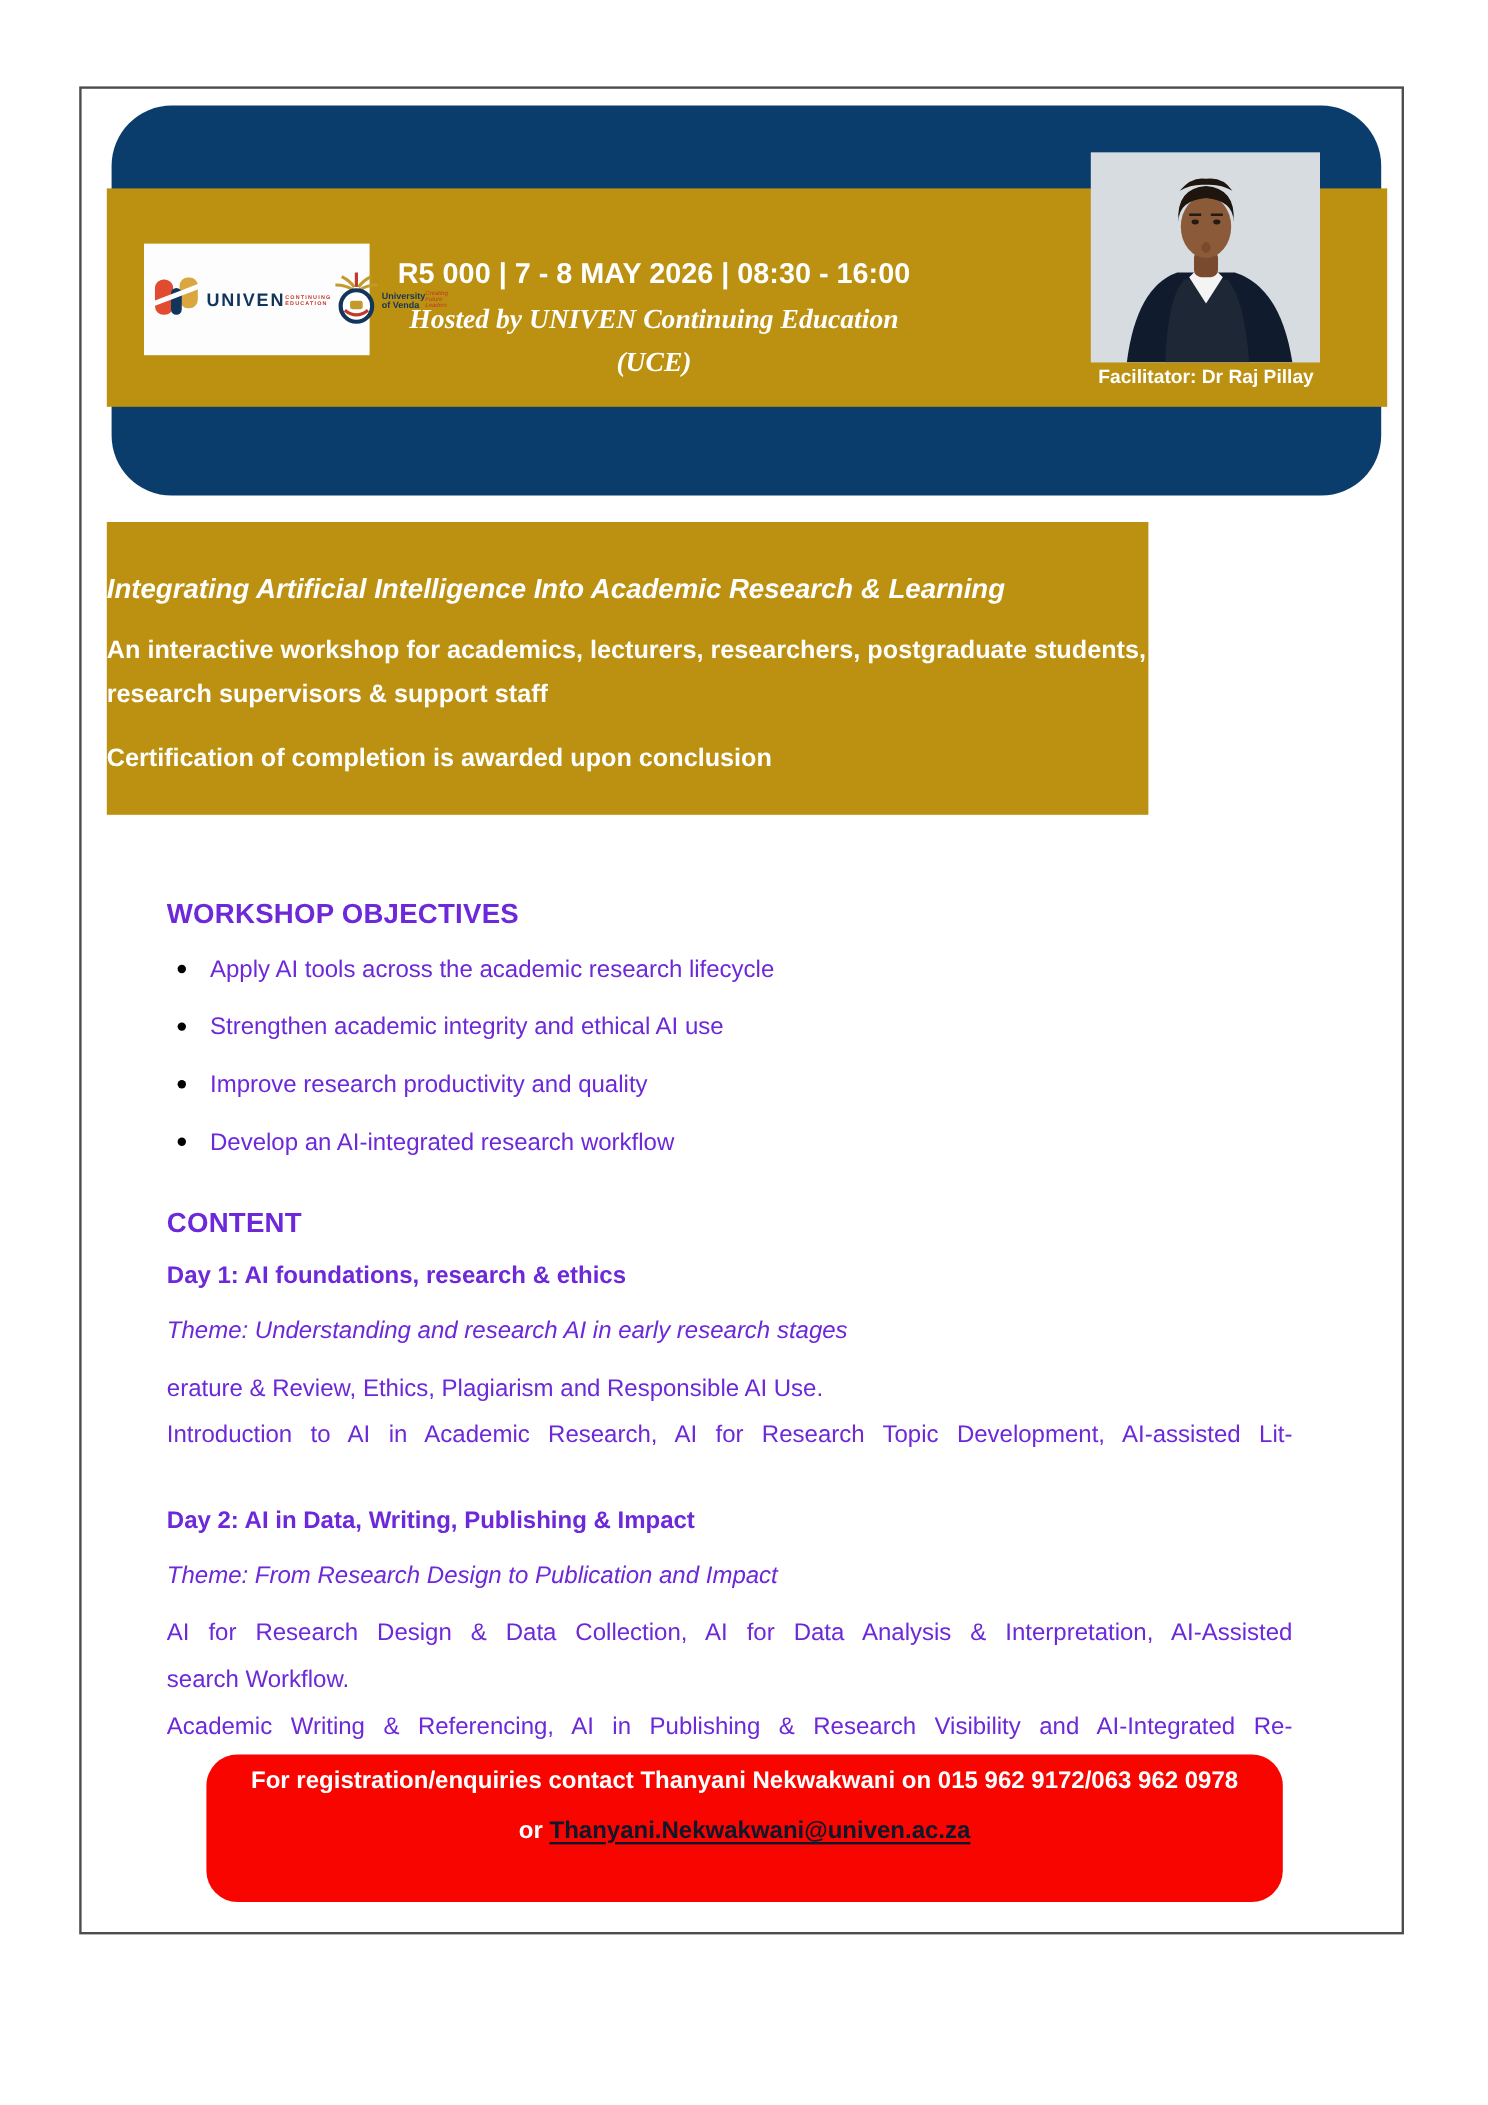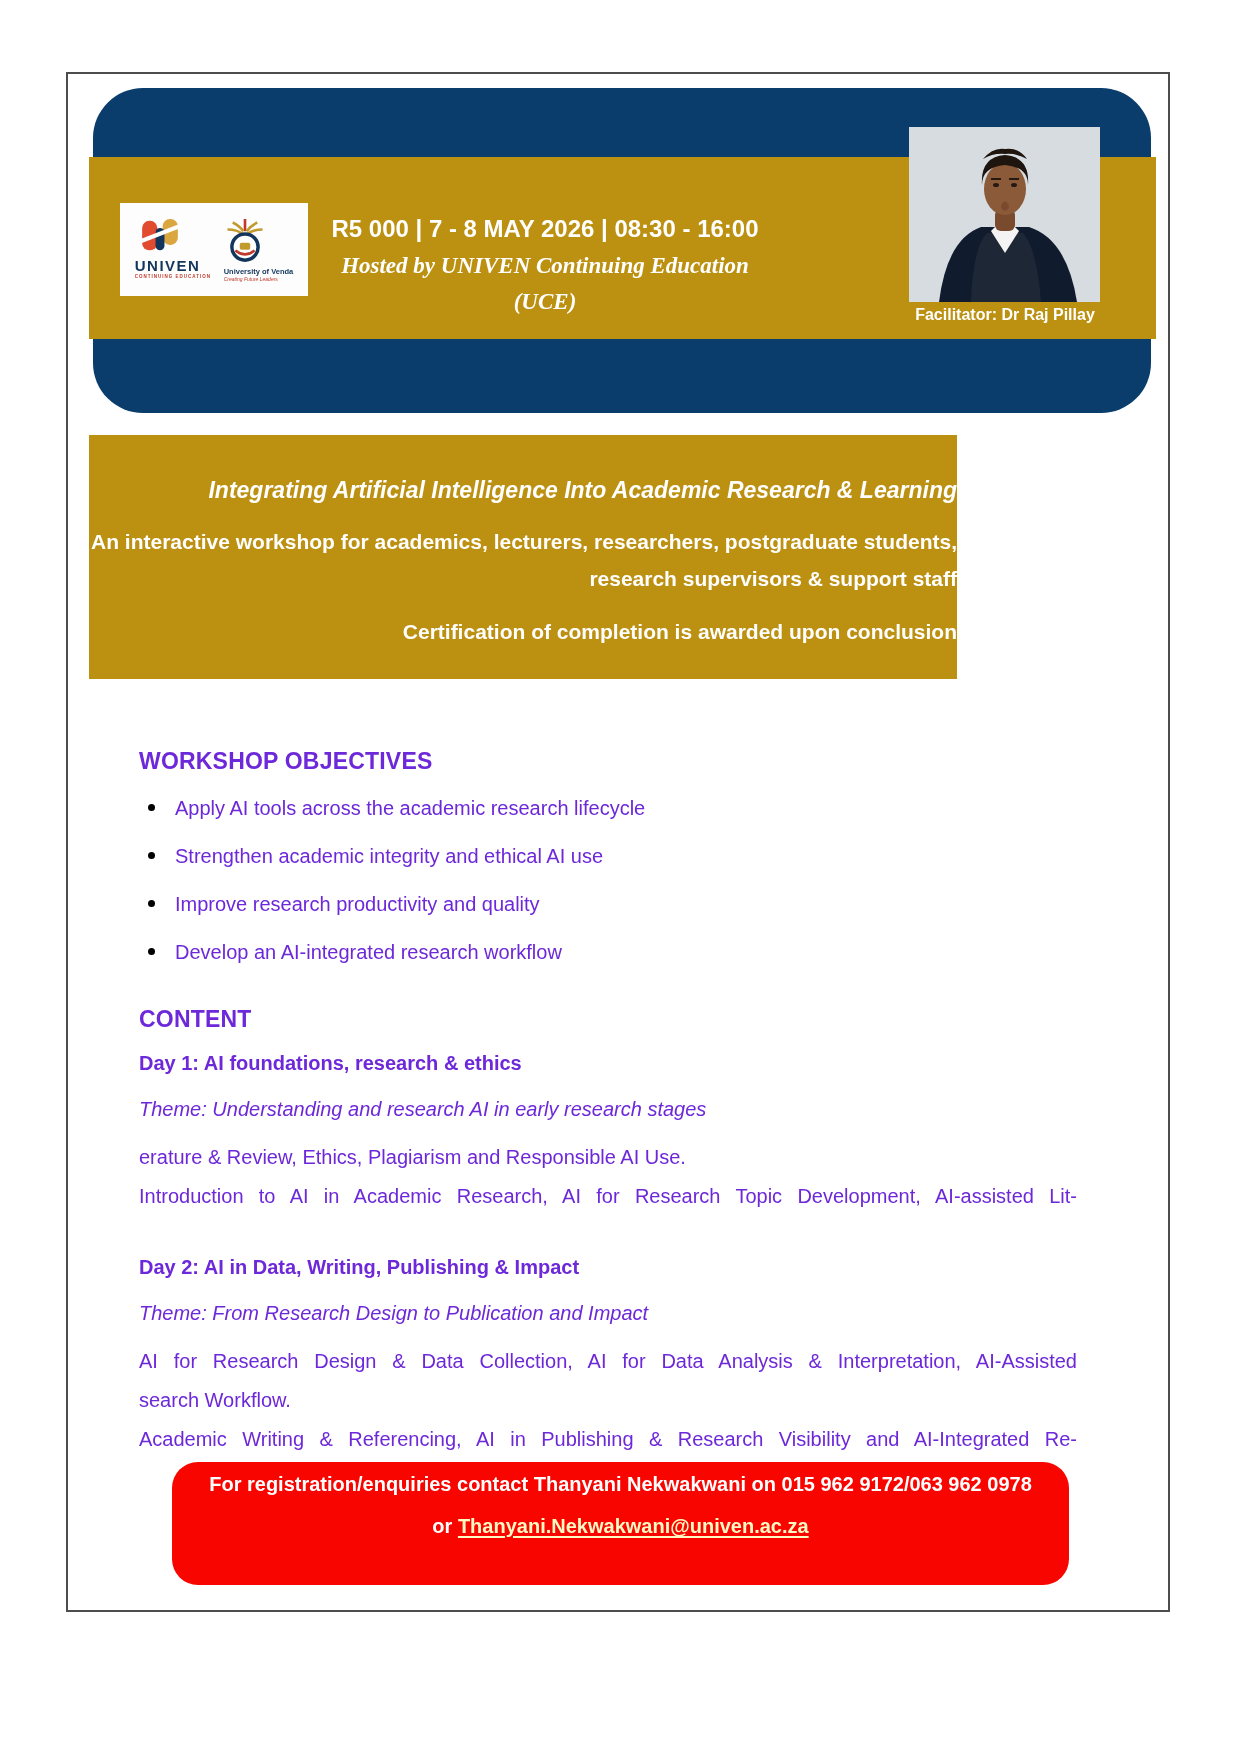--- a/index.html
+++ b/index.html
@@ -13,37 +13,37 @@
   body{font-family:"Liberation Sans",sans-serif;color:var(--ink);}
   .canvas{position:relative;width:1240px;height:1754px;background:#fff;overflow:hidden;}
 
   .page-border{position:absolute;left:66px;top:72px;width:1104px;height:1540px;border:2px solid #4d4d4d;background:#fff;}
 
   
   .blue-header{position:absolute;left:93px;top:88px;width:1058px;height:325px;background:var(--navy);border-radius:50px;}
   .gold-ribbon{position:absolute;left:89px;top:157px;width:1067px;height:182px;background:var(--gold);}
 
   .logo-panel{position:absolute;left:120px;top:203px;width:188px;height:93px;background:#fdfdfd;display:flex;align-items:center;justify-content:space-evenly;padding:4px 2px;}
-  .logo-block{display:flex;flex-direction:column;line-height:1;}
+  .logo-block{display:flex;flex-direction:row;align-items:center;line-height:1;}
   .univen-word{font-weight:bold;color:#12355B;font-size:15px;letter-spacing:1.5px;margin-top:2px;}
   .univen-sub{color:#C0392B;font-size:4.5px;letter-spacing:1px;margin-top:2px;font-weight:bold;}
   .venda-name{font-weight:bold;color:#12355B;font-size:7.5px;margin-top:2px;}
   .venda-sub{color:#C0392B;font-size:5px;margin-top:2px;font-style:italic;}
 
   .header-text{position:absolute;left:330px;top:210px;width:430px;text-align:center;color:#fff;}
   .header-title{font-size:24px;font-weight:bold;line-height:38px;}
   .header-details{font-size:24px;font-weight:bold;line-height:38px;}
   .header-hosted{font-family:"Liberation Serif",serif;font-style:italic;font-weight:bold;font-size:23px;line-height:36px;}
 
   .photo{position:absolute;left:909px;top:127px;width:191px;height:175px;background:#D7DCE1;overflow:hidden;}
   .photo svg{display:block;}
   .photo-caption{position:absolute;left:900px;top:306px;width:210px;text-align:center;color:#fff;font-weight:bold;font-size:16px;}
 
   
-  .banner{position:absolute;left:89px;top:435px;width:868px;height:244px;background:var(--gold);color:#fff;text-align:right;padding-top:40px;}
+  .banner{position:absolute;left:89px;top:435px;width:868px;height:244px;background:var(--gold);color:#fff;text-align:left;padding-top:40px;}
   .banner-title{font-size:23px;font-weight:bold;font-style:italic;line-height:30px;}
   .banner-audience{margin-top:18px;font-size:21px;font-weight:bold;line-height:37px;}
   .banner-cert{margin-top:20px;font-size:21px;font-weight:bold;line-height:30px;}
 
   
   .body-copy{position:absolute;left:139px;top:727px;width:938px;color:#6d28d9;margin-top:19px;}
   .h-section{font-size:23px;font-weight:bold;line-height:30px;letter-spacing:0.2px;}
   .h-content{margin-top:40px;}
   .bullets{margin-top:20px;list-style:none;}
   .bullets li{position:relative;padding-left:36px;font-size:20px;line-height:24px;margin-bottom:24px;}
@@ -52,21 +52,21 @@
   .day2-title{margin-top:38px;}
   .theme{margin-top:20px;font-size:20px;font-style:italic;line-height:26px;}
   .para{margin-top:16px;font-size:20px;line-height:39px;}
   .para .line{display:block;}
   .para .line.just{text-align:justify;text-align-last:justify;}
 
   
   .contact-box{position:absolute;left:172px;top:1462px;width:897px;height:123px;background:var(--red);border-radius:26px;color:#fff;text-align:center;padding-top:9px;}
   .contact-line1{font-size:20px;font-weight:bold;line-height:27px;}
   .contact-line2{margin-top:15px;font-size:20px;font-weight:bold;line-height:27px;}
-  .contact-line2 a{color:#fef9c3;text-decoration:underline;text-underline-offset:3px;font-weight:bold;}
+  .contact-line2 a{color:#0f172a;text-decoration:underline;text-underline-offset:3px;font-weight:bold;}
 </style>
 </head>
 <body>
 
 <div class="canvas">
 
   <div class="page-border"></div>
 
   <div class="blue-header"></div>
   <div class="gold-ribbon"></div>

